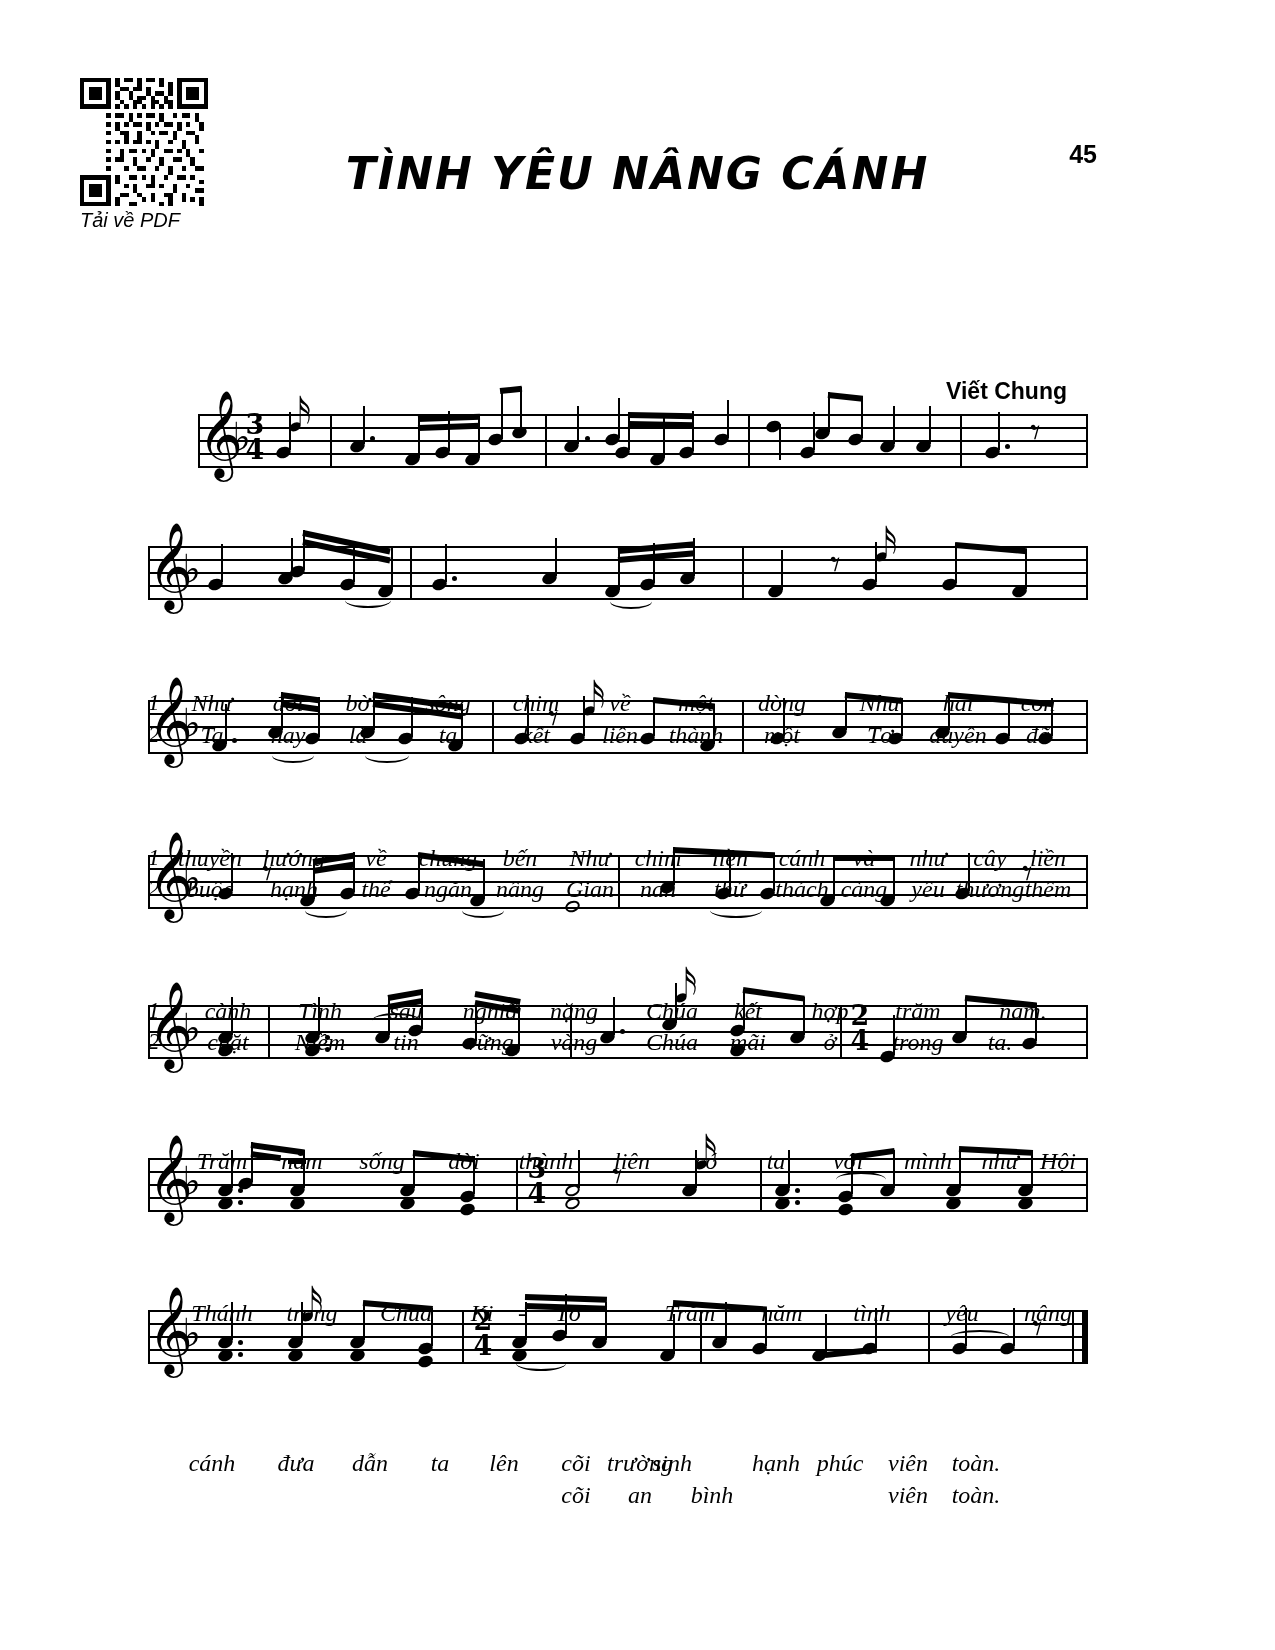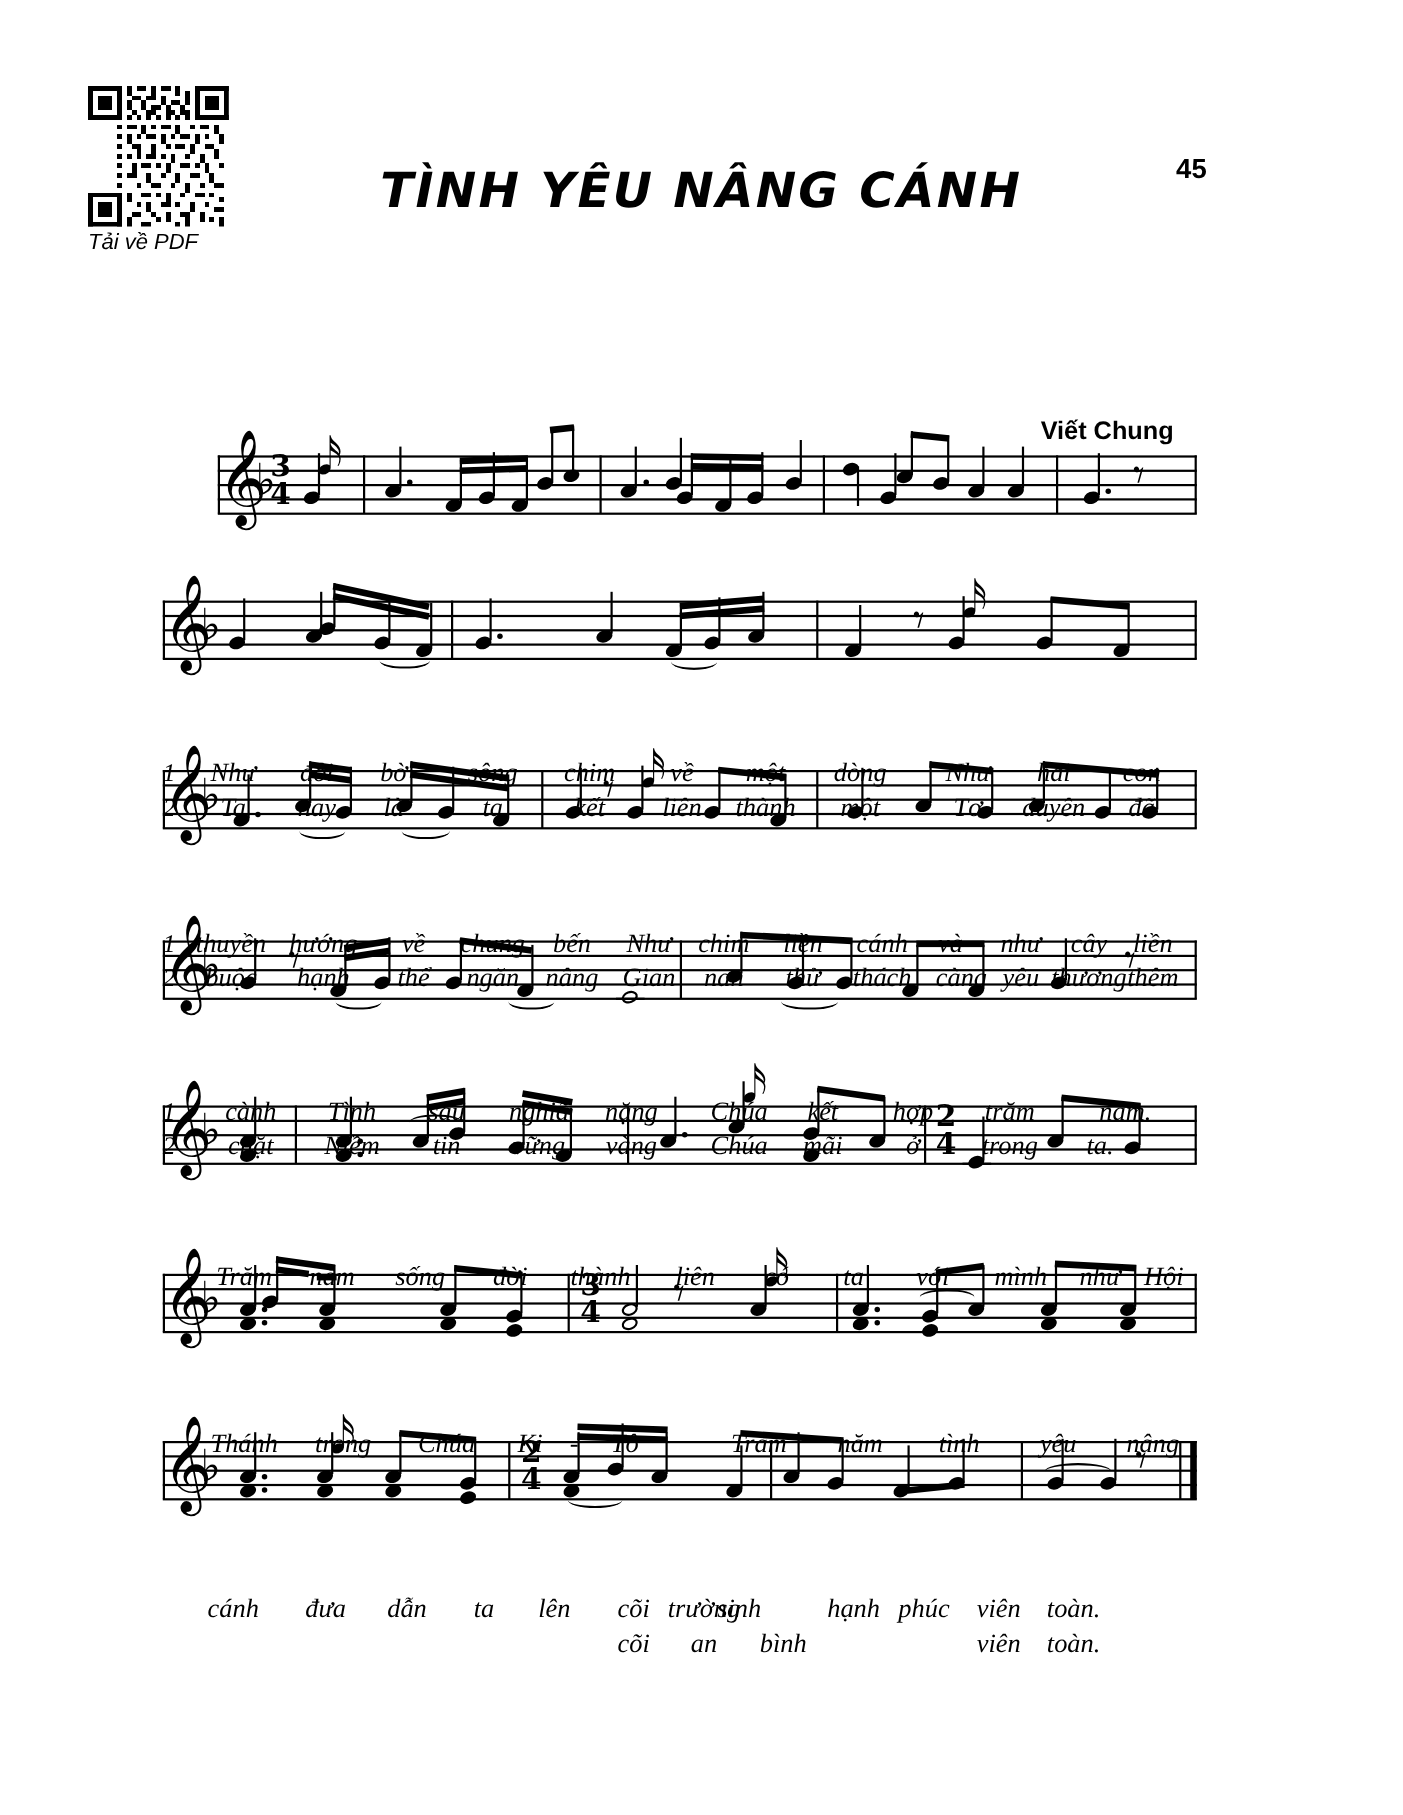--- a/index.html
+++ b/index.html
@@ -613,21 +613,21 @@
   <span class="lyric-num" style="left:148px;">2</span>
   <span class="syl" style="left:210px;">buộc</span>
   <span class="syl" style="left:294px;">hạnh</span>
   <span class="syl" style="left:376px;">thể</span>
   <span class="syl" style="left:448px;">ngăn</span>
   <span class="syl" style="left:520px;">nâng</span>
   <span class="syl" style="left:590px;">Gian</span>
   <span class="syl" style="left:658px;">nan</span>
   <span class="syl" style="left:730px;">thử</span>
   <span class="syl" style="left:802px;">thách</span>
-  <span class="syl" style="left:864px;margin-left:10px;">càng</span>
+  <span class="syl" style="left:864px;">càng</span>
   <span class="syl" style="left:928px;">yêu</span>
   <span class="syl" style="left:990px;">thương</span>
   <span class="syl" style="left:1048px;">thêm</span>
 </div>
 
 <div class="system" id="sys4" style="top:855px;">
   <div class="staff">
     <div class="line l0" style="left:148px;width:940px;"></div>
     <div class="line l1" style="left:148px;width:940px;"></div>
     <div class="line l2" style="left:148px;width:940px;"></div>

